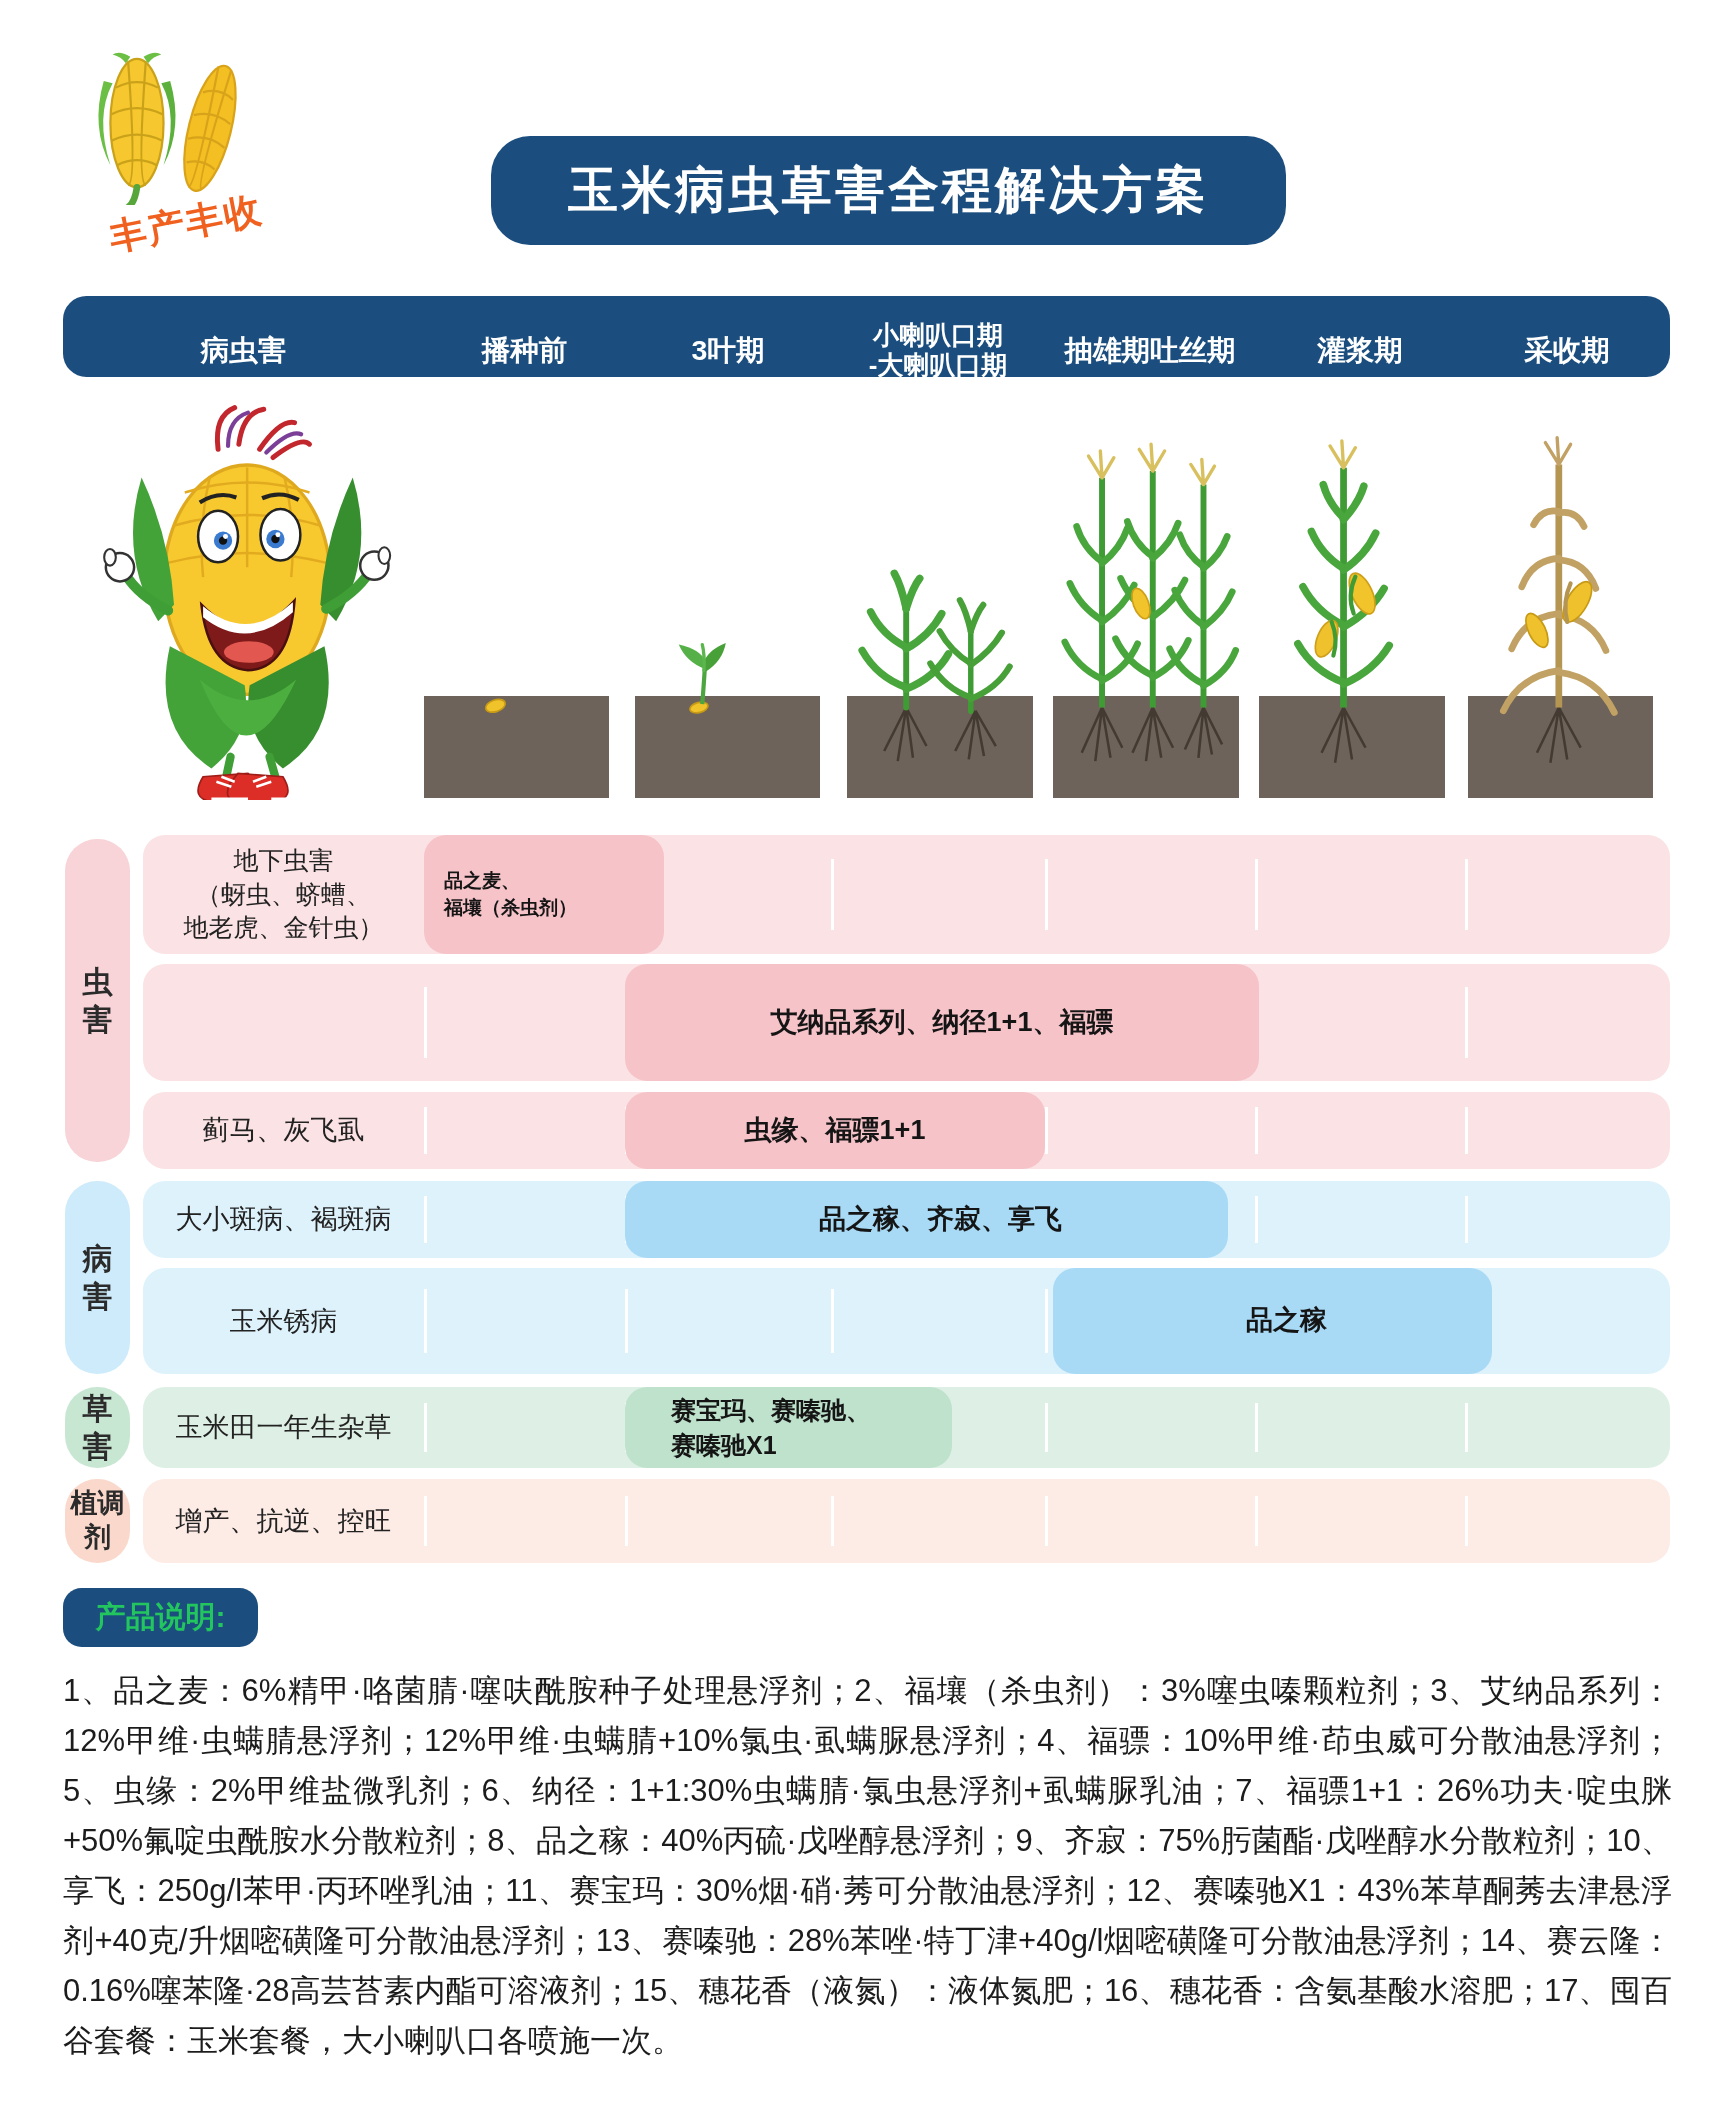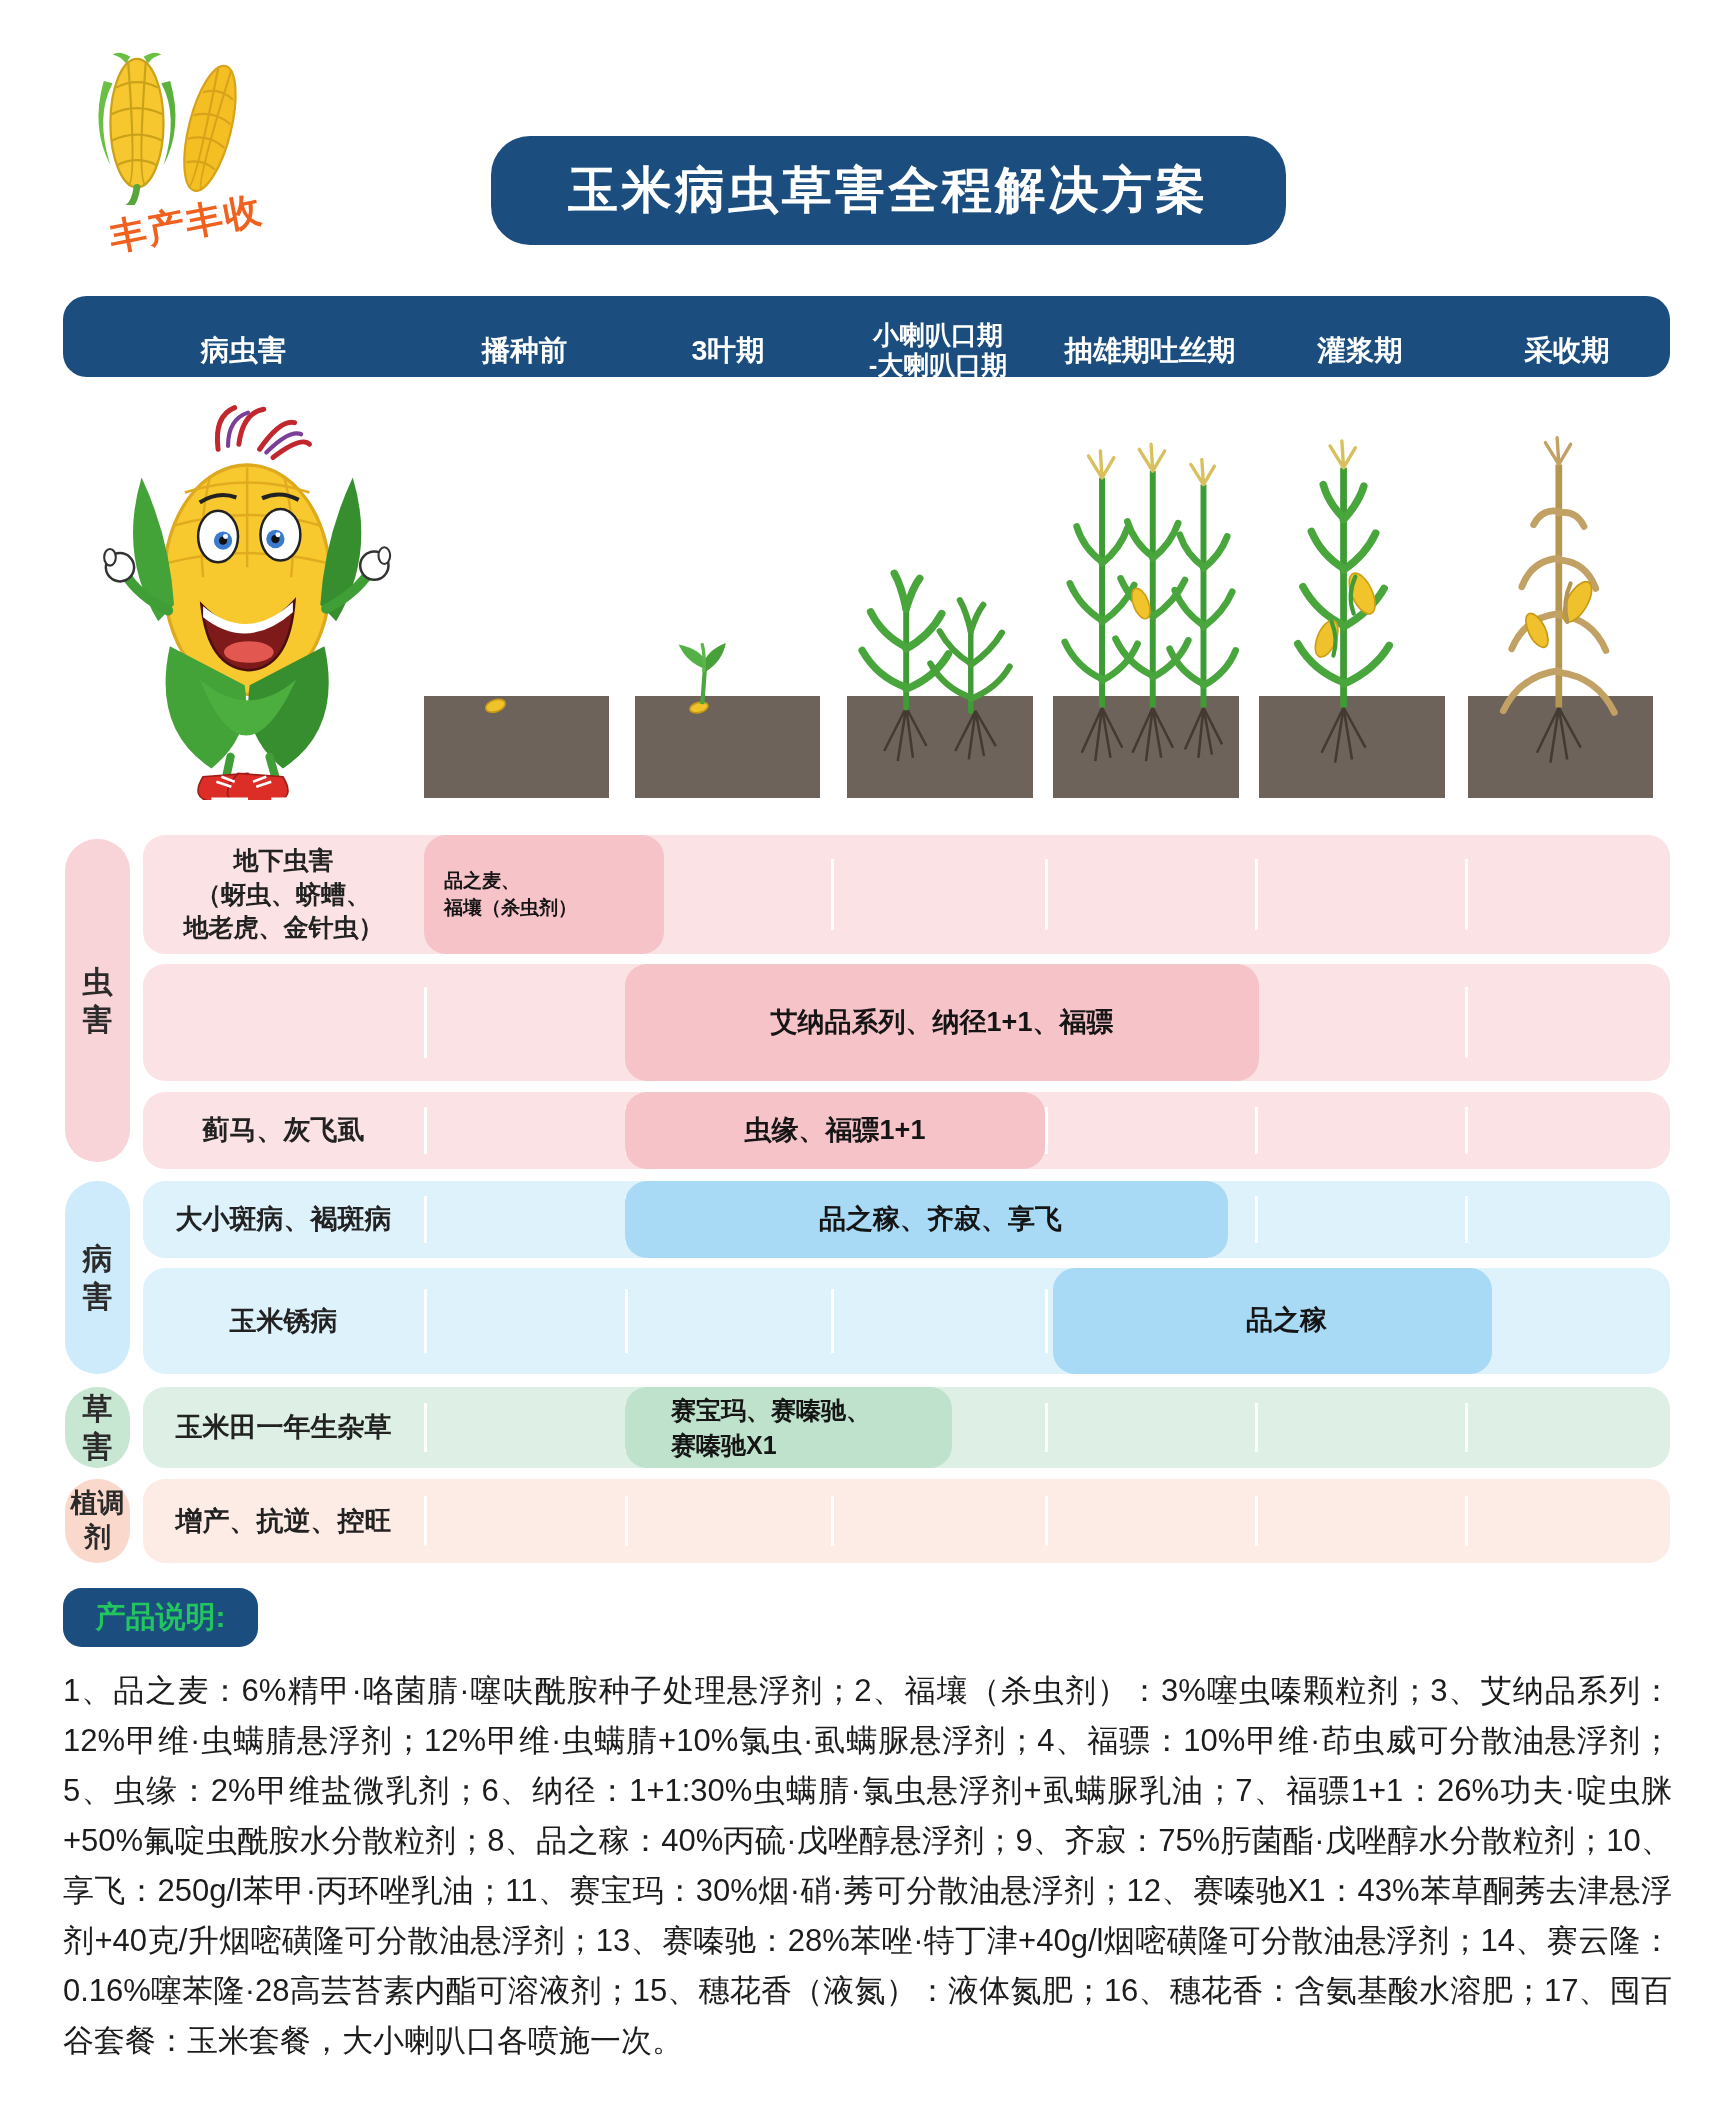--- a/index.html
+++ b/index.html
@@ -22,21 +22,21 @@
       color:#ffffff;font-weight:800;font-size:28.5px;text-align:center;white-space:pre-line;line-height:1.15;}
 
   
   .panel{position:absolute;top:394px;height:404px;background:#ffffff;}
   .soil{position:absolute;left:0;right:0;bottom:0;height:102px;background:#6e635a;}
   .plant{position:absolute;left:0;top:0;width:100%;height:100%;}
 
   
   .row{position:absolute;left:143px;width:1527px;border-radius:22px;}
   .row-label{position:absolute;left:0;top:0;width:281px;height:100%;display:flex;align-items:center;
-      justify-content:center;text-align:center;font-weight:700;white-space:pre-line;
+      justify-content:center;text-align:center;font-weight:400;white-space:pre-line;
       font-size:27px;line-height:1.35;color:#222;}
   .divider{position:absolute;width:3.4px;top:20%;height:60%;background:#ffffff;z-index:1;}
   .band{position:absolute;top:0;height:100%;border-radius:22px;display:flex;align-items:center;
       justify-content:center;font-weight:800;white-space:pre-line;font-size:26px;line-height:1.4;
       color:#151515;z-index:2;text-align:left;}
   .band.left{justify-content:flex-start;}
 
   .pink-row{background:#fbe2e4;} .pink-band{background:#f6c3c9;}
   .blue-row{background:#def2fc;} .blue-band{background:#a8daf6;padding-left:28px;}
   .green-row{background:#def0e5;} .green-band{background:#bfe2cc;}

